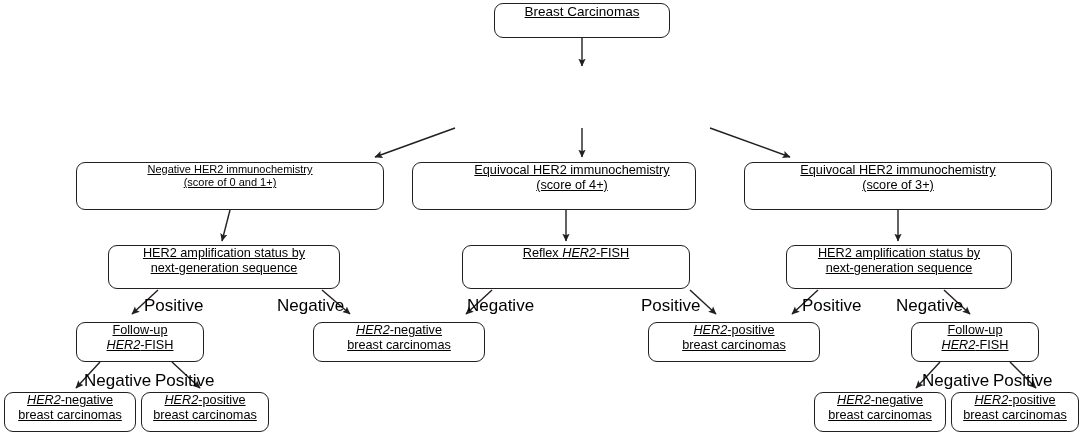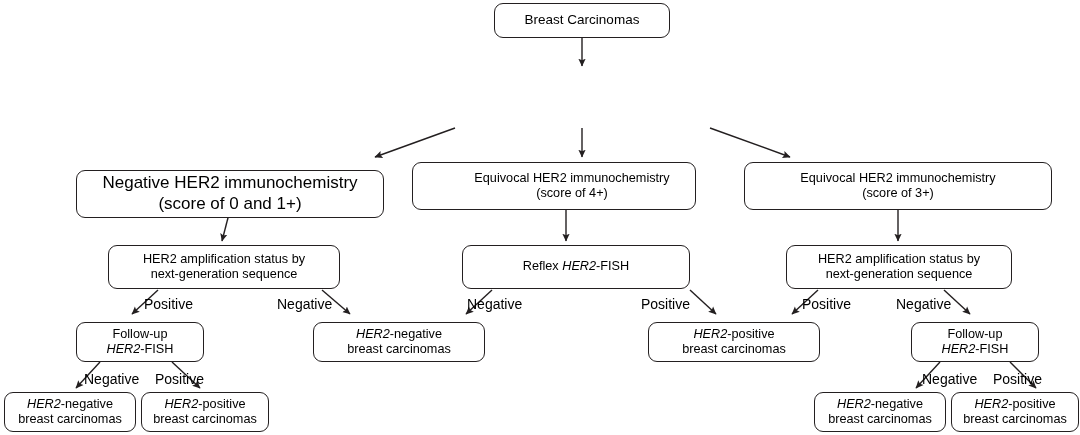--- a/index.html
+++ b/index.html
@@ -25,32 +25,33 @@
     height: 435px;
     pointer-events: none;
   }
   .node {
     position: absolute;
     box-sizing: border-box;
     border: 1.4px solid #231f20;
     border-radius: 9px;
     background: #ffffff;
     display: flex;
-    align-items: center;
+    align-items: flex-start;
     justify-content: center;
     text-align: center;
     line-height: 1.22;
     color: #000000;
     z-index: 2;
+    text-decoration: underline;
   }
   .node .inner { padding: 0 6px; }
   .it { font-style: italic; margin-top: 43px; }
   .edge-label {
     position: absolute;
-    font-size: 14px;
+    font-size: 17px;
     color: #000000;
     white-space: nowrap;
     z-index: 3;
   }
 </style>
 </head>
 <body>
 
 <div id="canvas">
 
@@ -87,21 +88,21 @@
       <line x1="940" y1="362" x2="916" y2="388"></line>
       <line x1="1010" y1="362" x2="1036" y2="388"></line>
     </g>
   </svg>
 
   <div class="node" style="left:494px; top:3px; width:176px; height:35px; font-size:13.5px;">
     <div class="inner"><span>Breast Carcinomas</span></div>
   </div>
 
 
-  <div class="node" style="left:76px; top:170px; width:308px; height:48px; font-size:17px;">
+  <div class="node" style="left:76px; top:162px; width:308px; height:48px; font-size:11px;">
     <div class="inner">
       <span>Negative HER2 immunochemistry</span><br>
       <span>(score of 0 and 1+)</span>
     </div>
   </div>
 
   <div class="node" style="left:412px; top:162px; width:284px; height:48px; font-size:12.7px;padding-left:36px;">
     <div class="inner">
       <span>Equivocal HER2 immunochemistry</span><br>
       <span>(score of 4+)</span>

